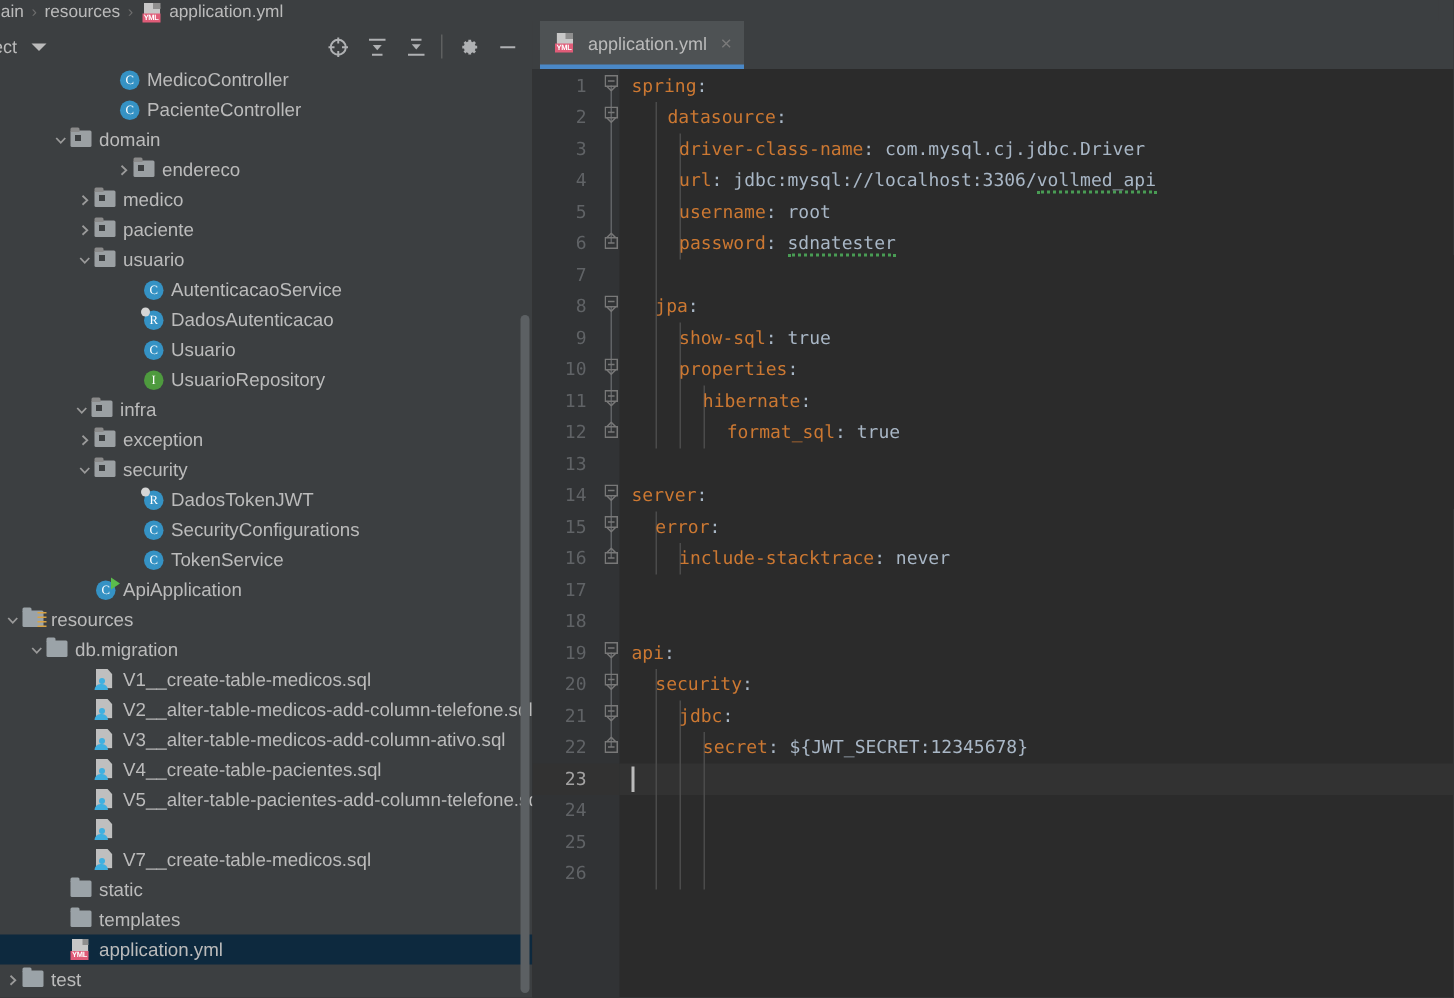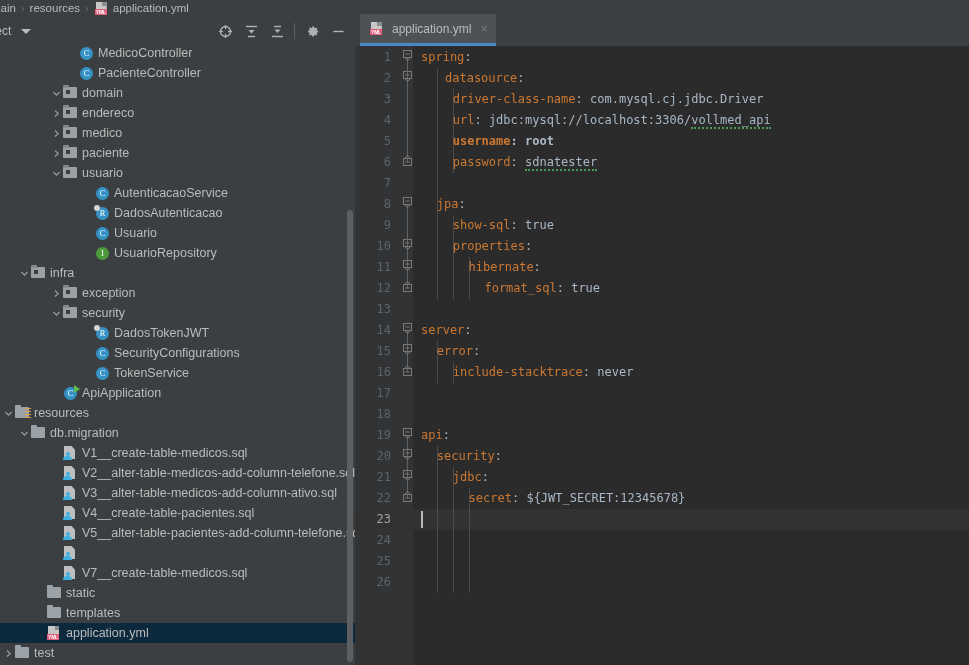--- a/index.html
+++ b/index.html
@@ -287,30 +287,30 @@
           </span>
           <span class="lbl">MedicoController</span>
         </div>
         <div class="row" style="top: 40px; position: absolute; left: 0px; width: 355px; padding-left: 66px;">
           <span class="arrow"></span>
           <span class="ico">
             <span class="badge-c">C</span>
           </span>
           <span class="lbl">PacienteController</span>
         </div>
-        <div class="row" style="top: 60px; position: absolute; left: 0px; width: 355px; padding-left: 50px;">
+        <div class="row" style="top: 60px; position: absolute; left: 0px; width: 355px; padding-left: 34px;">
           <span class="arrow">
             <svg width="9" height="9" viewBox="0 0 9 9">
               <polyline points="1.5,3 4.5,6.2 7.5,3" fill="none" stroke="#9A9A9A" stroke-width="1.2"></polyline>
             </svg>
           </span>
           <span class="ico"><span class="f-src"><span class="f-folder"></span><span class="f-dot"></span></span></span>
           <span class="lbl">domain</span>
         </div>
-        <div class="row" style="top: 80px; position: absolute; left: 0px; width: 355px; padding-left: 50px;">
+        <div class="row" style="top: 80px; position: absolute; left: 0px; width: 355px; padding-left: 76px;">
           <span class="arrow">
             <svg width="9" height="9" viewBox="0 0 9 9">
               <polyline points="3,1.5 6.2,4.5 3,7.5" fill="none" stroke="#9A9A9A" stroke-width="1.2"></polyline>
             </svg>
           </span>
           <span class="ico"><span class="f-src"><span class="f-folder"></span><span class="f-dot"></span></span></span>
           <span class="lbl">endereco</span>
         </div>
         <div class="row" style="top: 100px; position: absolute; left: 0px; width: 355px; padding-left: 50px;">
           <span class="arrow">
@@ -360,21 +360,21 @@
           </span>
           <span class="lbl">Usuario</span>
         </div>
         <div class="row" style="top: 220px; position: absolute; left: 0px; width: 355px; padding-left: 82px;">
           <span class="arrow"></span>
           <span class="ico">
             <span class="badge-c badge-i">I</span>
           </span>
           <span class="lbl">UsuarioRepository</span>
         </div>
-        <div class="row" style="top: 240px; position: absolute; left: 0px; width: 355px; padding-left: 18px;">
+        <div class="row" style="top: 240px; position: absolute; left: 0px; width: 355px; padding-left: 48px;">
           <span class="arrow">
             <svg width="9" height="9" viewBox="0 0 9 9">
               <polyline points="1.5,3 4.5,6.2 7.5,3" fill="none" stroke="#9A9A9A" stroke-width="1.2"></polyline>
             </svg>
           </span>
           <span class="ico"><span class="f-src"><span class="f-folder"></span><span class="f-dot"></span></span></span>
           <span class="lbl">infra</span>
         </div>
         <div class="row" style="top: 260px; position: absolute; left: 0px; width: 355px; padding-left: 50px;">
           <span class="arrow">
@@ -761,21 +761,21 @@
         <div class="indent-guide" style="left: 55.58px; top: 211px; height: 42px;"></div>
         <div class="indent-guide" style="left: 23.86px; top: 295px; height: 42px;"></div>
         <div class="indent-guide" style="left: 39.72px; top: 316px; height: 21px;"></div>
         <div class="indent-guide" style="left: 23.86px; top: 400px; height: 147px;"></div>
         <div class="indent-guide" style="left: 39.72px; top: 421px; height: 126px;"></div>
         <div class="indent-guide" style="left: 55.58px; top: 442px; height: 105px;"></div>
         <div class="code-line" style="top: 1px; left: 8px;"><span class="k">spring</span><span class="p">:</span></div>
         <div class="code-line" style="top: 22px; left: 32px;"><span class="k">datasource</span><span class="p">:</span></div>
         <div class="code-line" style="top: 43px; left: 39.72px;"><span class="k">driver-class-name</span><span class="p">:</span><span> </span><span class="v">com.mysql.cj.jdbc.Driver</span></div>
         <div class="code-line" style="top: 64px; left: 39.72px;"><span class="k">url</span><span class="p">:</span><span> </span><span class="v">jdbc:mysql://localhost:3306/<span class="squig">vollmed_api</span></span></div>
-        <div class="code-line" style="top: 85px; left: 39.72px; font-weight: bold;"><span class="k">username</span><span class="p">:</span><span> </span><span class="v">root</span></div>
+        <div class="code-line" style="top: 85px; left: 39.72px;"><span class="k">username</span><span class="p">:</span><span> </span><span class="v">root</span></div>
         <div class="code-line" style="top: 106px; left: 39.72px;"><span class="k">password</span><span class="p">:</span><span> </span><span class="v squig">sdnatester</span></div>
         <div class="code-line" style="top: 148px; left: 23.86px;"><span class="k">jpa</span><span class="p">:</span></div>
         <div class="code-line" style="top: 169px; left: 39.72px;"><span class="k">show-sql</span><span class="p">:</span><span> </span><span class="v">true</span></div>
         <div class="code-line" style="top: 190px; left: 39.72px;"><span class="k">properties</span><span class="p">:</span></div>
         <div class="code-line" style="top: 211px; left: 55.58px;"><span class="k">hibernate</span><span class="p">:</span></div>
         <div class="code-line" style="top: 232px; left: 71.44px;"><span class="k">format_sql</span><span class="p">:</span><span> </span><span class="v">true</span></div>
         <div class="code-line" style="top: 274px; left: 8px;"><span class="k">server</span><span class="p">:</span></div>
         <div class="code-line" style="top: 295px; left: 23.86px;"><span class="k">error</span><span class="p">:</span></div>
         <div class="code-line" style="top: 316px; left: 39.72px;"><span class="k">include-stacktrace</span><span class="p">:</span><span> </span><span class="v">never</span></div>
         <div class="code-line" style="top: 379px; left: 8px; text-align: center;"><span class="k">api</span><span class="p">:</span></div>

